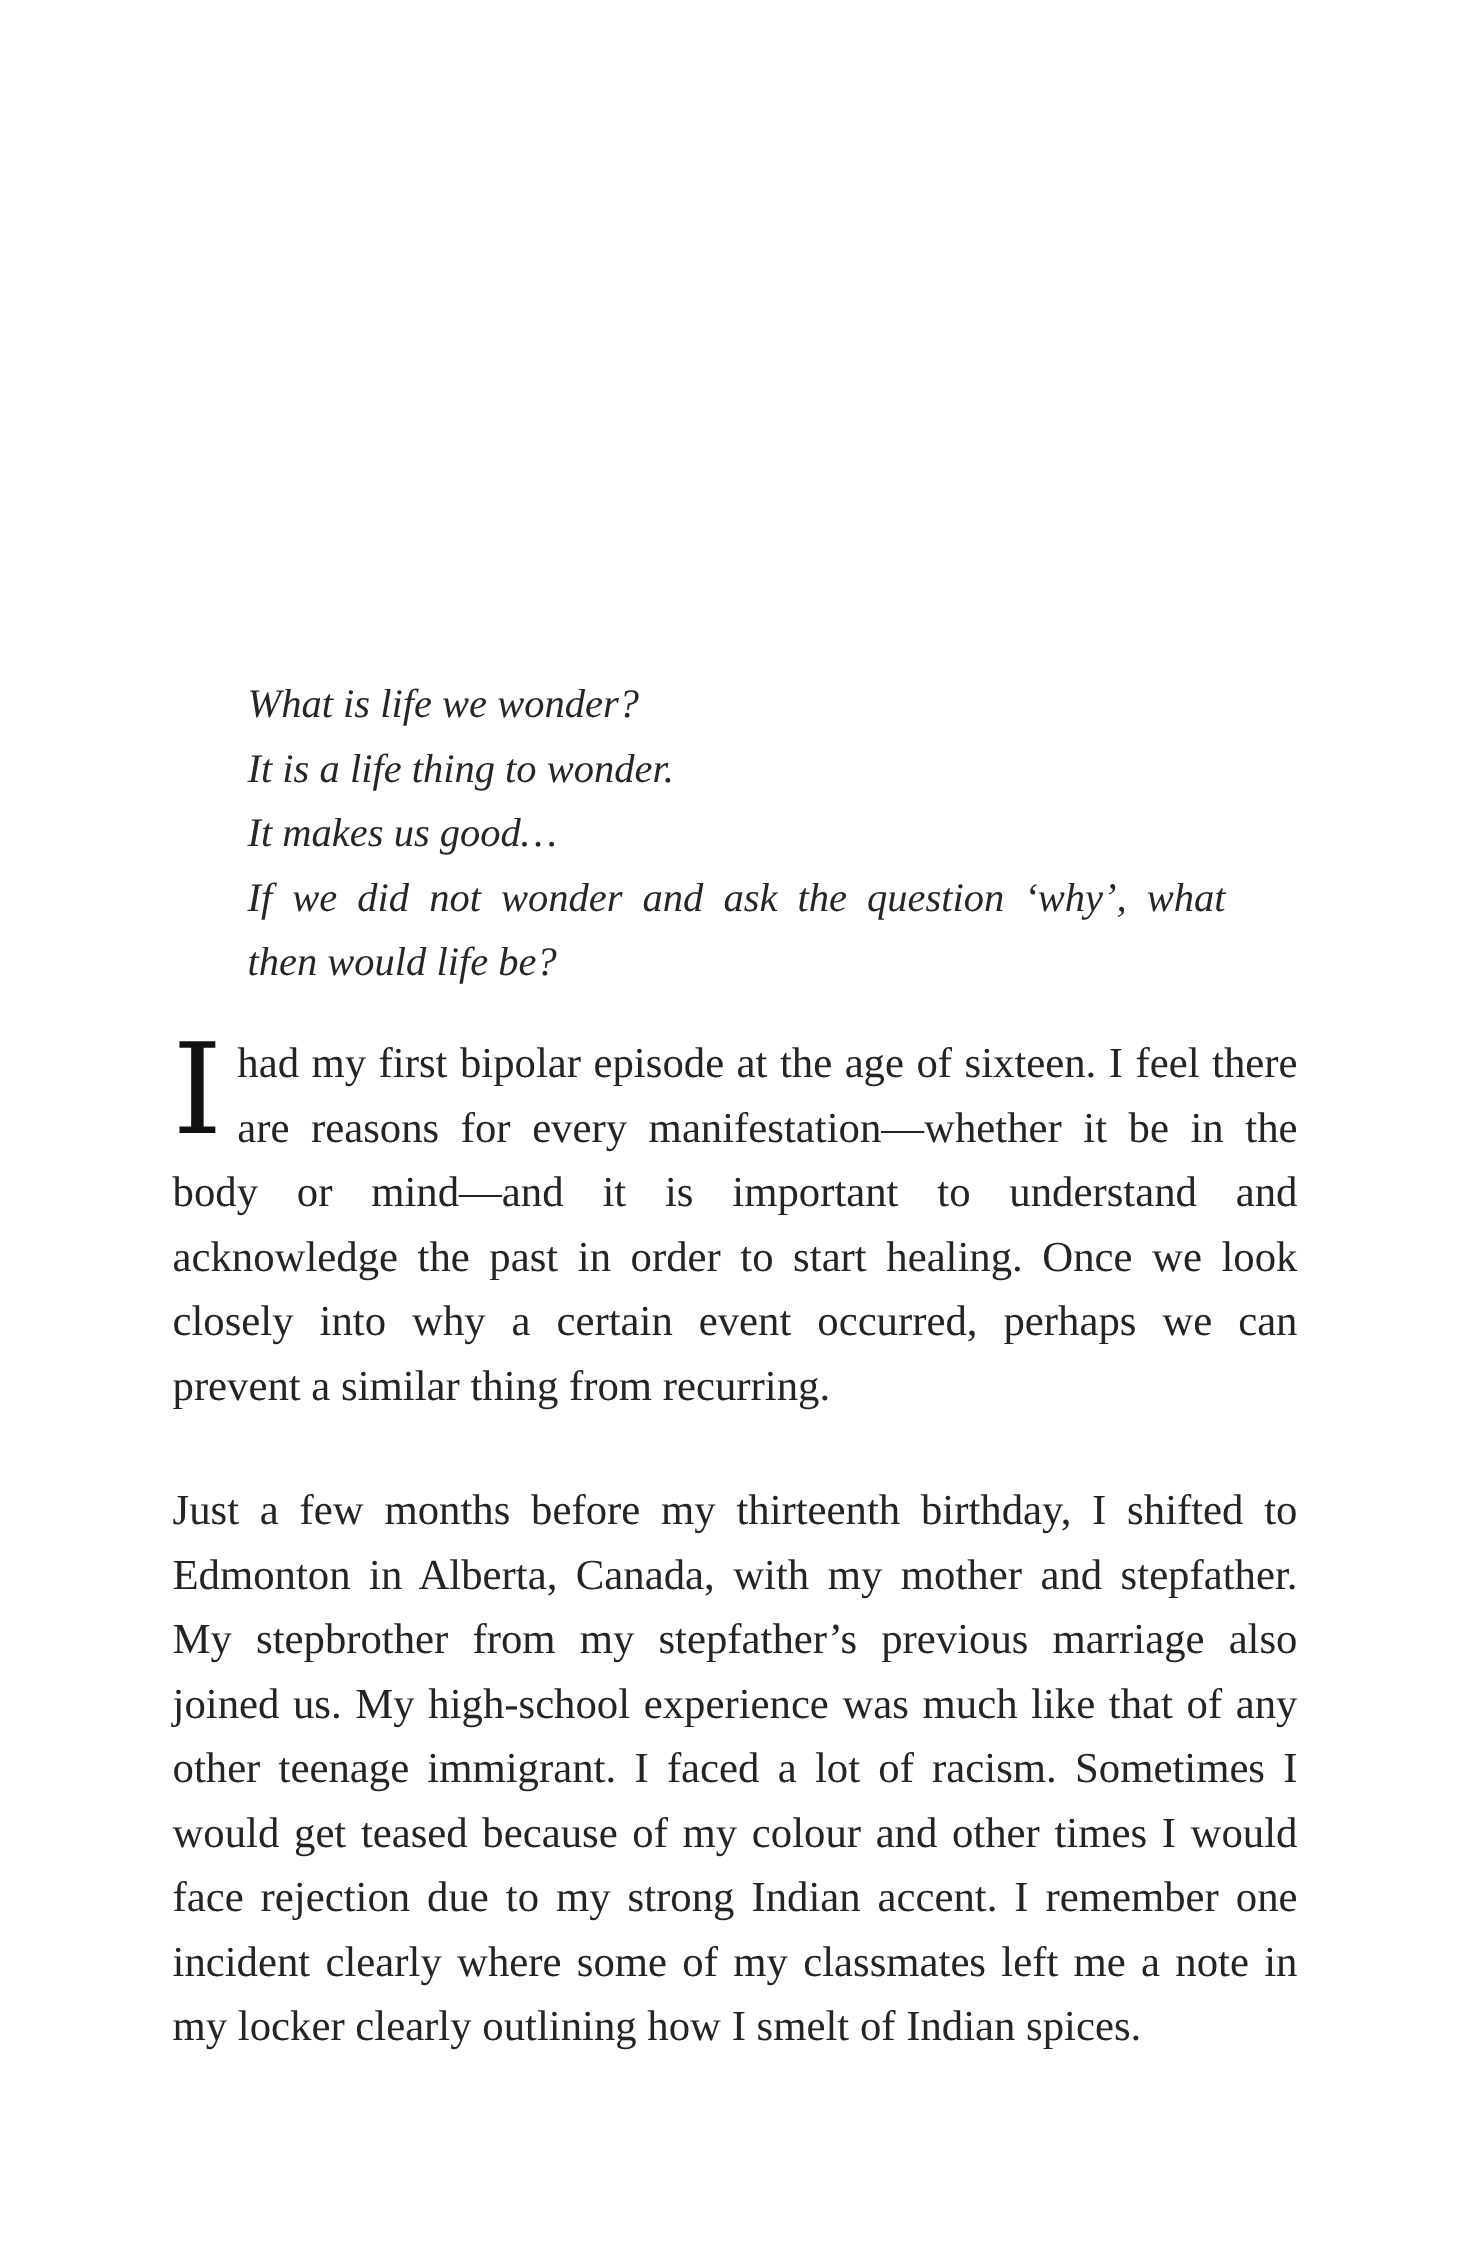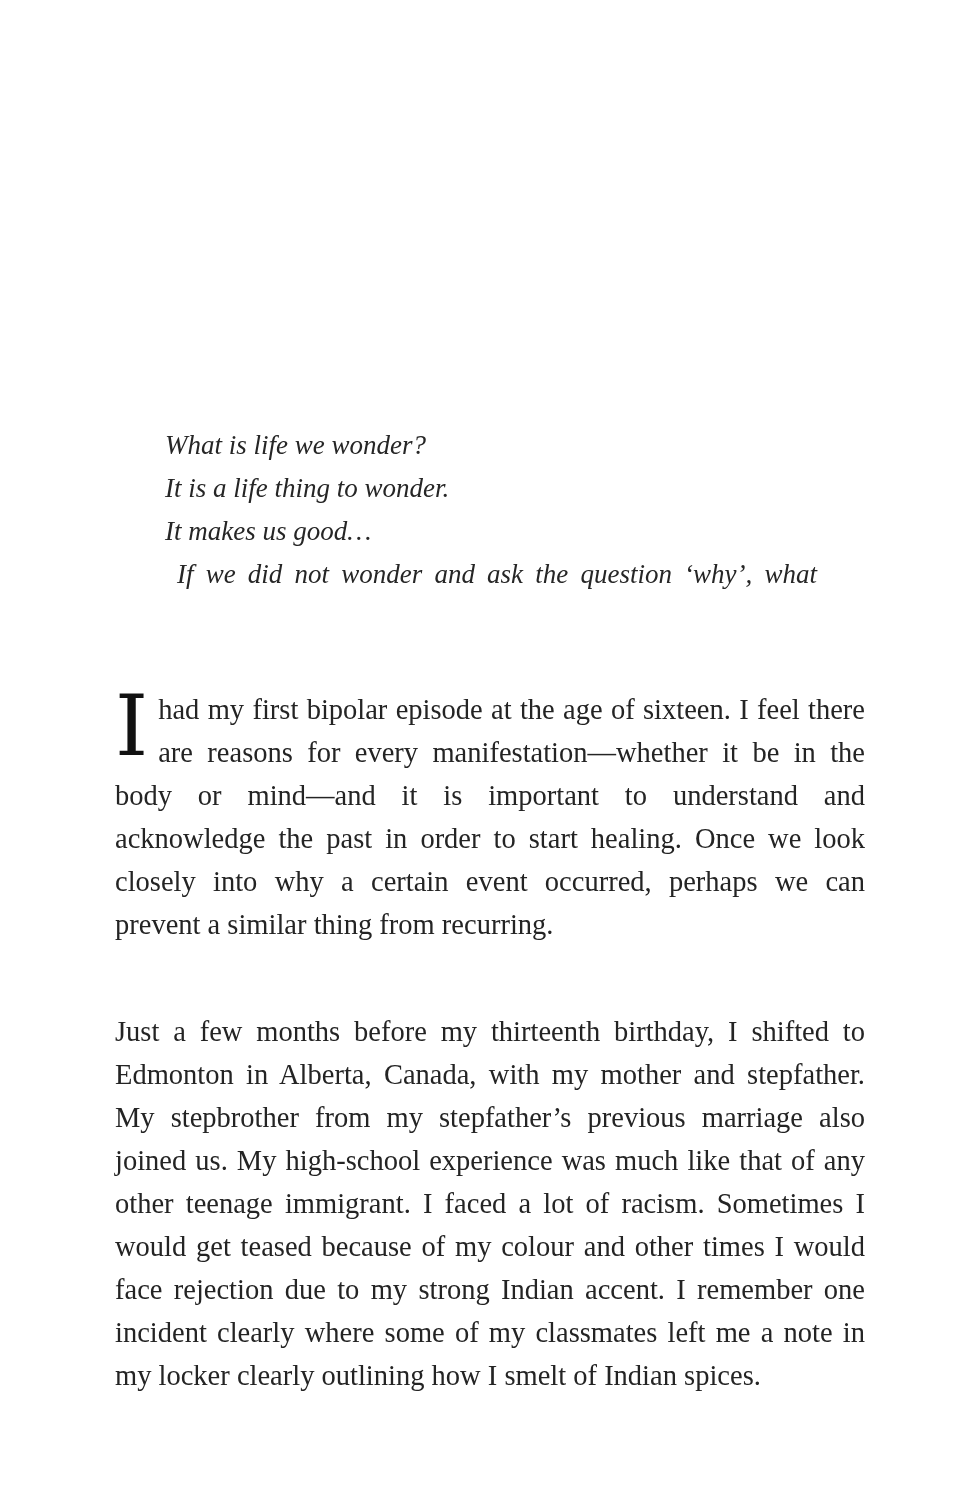--- a/index.html
+++ b/index.html
@@ -12,72 +12,72 @@
     width: 978px;
     height: 1500px;
     background: #ffffff;
     font-family: "Liberation Serif", serif;
     color: #222222;
     overflow: hidden;
   }
   .epigraph {
     position: absolute;
     left: 165px;
-    top: 424px;
+    top: 448px;
     width: 652px;
     font-style: italic;
     font-size: 27px;
     line-height: 43px;
     color: #262626;
   }
   .ep-line {
     white-space: nowrap;
   }
   
   .ep-line.justified {
     white-space: normal;
     text-align: justify;
     text-align-last: justify;
-    margin-left: 12px;
   }
   .body-text {
     position: absolute;
     left: 115px;
     top: 688px;
     width: 750px;
     font-size: 28.5px;
     line-height: 43px;
     text-align: justify;
     color: #242424;
   }
   .para {
     margin: 0;
   }
   .para + .para {
-    margin-top: 64px;
+    margin-top: 40px;
   }
   .dropcap {
     float: left;
     font-family: "DejaVu Serif", serif;
     font-size: 84px;
     line-height: 68px;
     padding: 4px 10px 0 0;
     color: #111111;
   }
 </style>
 </head>
 <body>
 
 <div class="page">
 
   <div class="epigraph">
     <div class="ep-line">What is life we wonder?</div>
     <div class="ep-line">It is a life thing to wonder.</div>
     <div class="ep-line">It makes us good…</div>
     <div class="ep-line justified">If we did not wonder and ask the question ‘why’, what</div>
+    <div class="ep-line">then would life be?</div>
   </div>
 
   <div class="body-text">
     <p class="para">
       <span class="dropcap">I</span><span>had my first bipolar episode at the age of sixteen. I feel there are reasons for every manifestation—whether it be in the body or mind—and it is important to understand and acknowledge the past in order to start healing. Once we look closely into why a certain event occurred, perhaps we can prevent a similar thing from recurring.</span>
     </p>
     <p class="para">Just a few months before my thirteenth birthday, I shifted to Edmonton in Alberta, Canada, with my mother and stepfather. My stepbrother from my stepfather’s previous marriage also joined us. My high-school experience was much like that of any other teenage immigrant. I faced a lot of racism. Sometimes I would get teased because of my colour and other times I would face rejection due to my strong Indian accent. I remember one incident clearly where some of my classmates left me a note in my locker clearly outlining how I smelt of Indian spices.</p>
   </div>
 
 </div>

